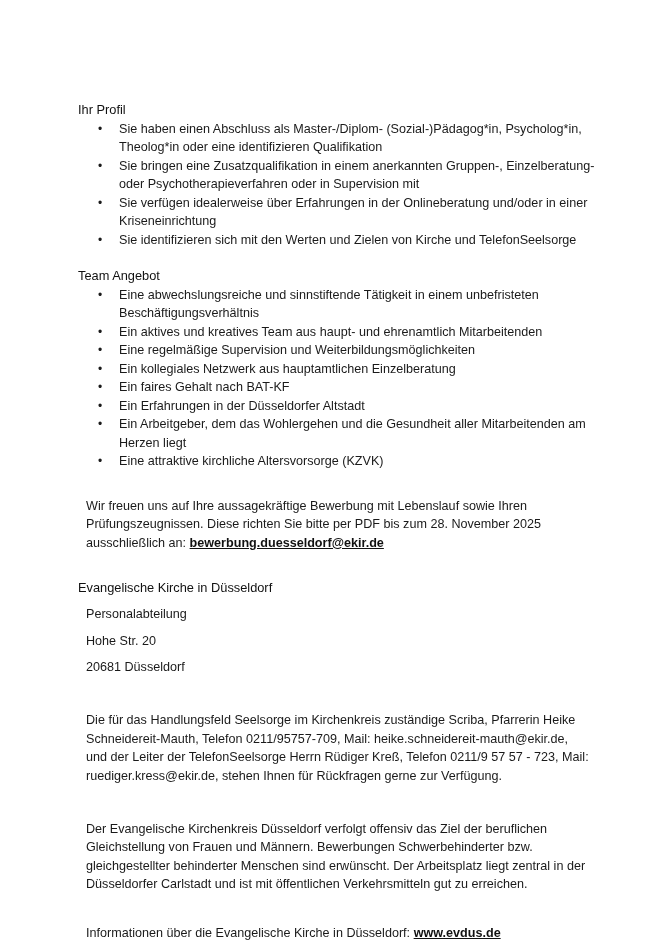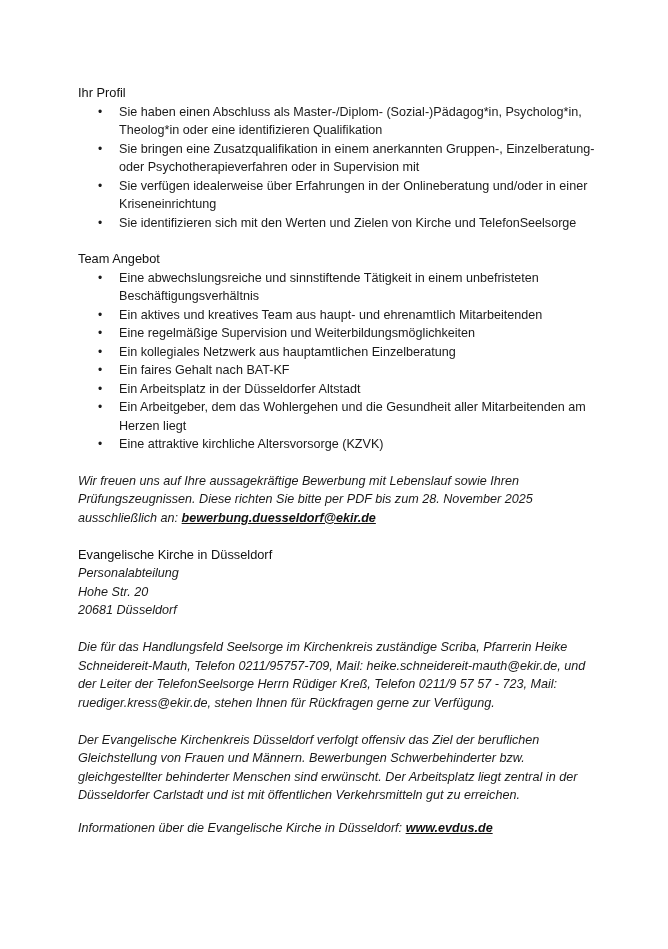--- a/index.html
+++ b/index.html
@@ -13,21 +13,21 @@
       position: relative;
       overflow: hidden;
       font-family: "Liberation Sans", "DejaVu Sans", sans-serif;
       color: #1a1a1a;
       font-size: 12.6px;
       line-height: 18.5px;
     }
     .page {
       position: absolute;
       left: 78px;
-      top: 84px;
+      top: 101px;
       width: 520px;
     }
     .heading {
       margin: 0;
       font-weight: normal;
       font-size: 12.8px;
       line-height: 18.5px;
       color: #111111;
     }
     ul.bullets {
@@ -46,23 +46,22 @@
       left: 20px;
       top: 0;
       font-size: 12px;
     }
     .section { margin: 0; }
     .gap-profil-angebot { height: 18px; }
     .gap-angebot-kontakt { height: 18px; }
     .gap-18 { height: 18.5px; }
     .gap-14 { height: 14px; }
     p.para {
-      margin: 0;
+      margin: 8px;
       line-height: 18.5px;
-      font-style: italic;
     }
     a.link {
       color: #111111;
       text-decoration: underline;
       font-weight: bold;
     }
   </style>
 </head>
 <body>
 
@@ -81,21 +80,21 @@
   <div class="gap-profil-angebot"></div>
 
   <div class="section">
     <h3 class="heading">Team Angebot</h3>
     <ul class="bullets">
       <li><span class="bullet">•</span><span>Eine abwechslungsreiche und sinnstiftende Tätigkeit in einem unbefristeten Beschäftigungsverhältnis</span></li>
       <li><span class="bullet">•</span><span>Ein aktives und kreatives Team aus haupt- und ehrenamtlich Mitarbeitenden</span></li>
       <li><span class="bullet">•</span><span>Eine regelmäßige Supervision und Weiterbildungsmöglichkeiten</span></li>
       <li><span class="bullet">•</span><span>Ein kollegiales Netzwerk aus hauptamtlichen Einzelberatung</span></li>
       <li><span class="bullet">•</span><span>Ein faires Gehalt nach BAT-KF</span></li>
-      <li><span class="bullet">•</span><span>Ein Arbeitsplatz in der Düsseldorfer Altstadt</span></li>
+      <li><span class="bullet">•</span><span>Ein Erfahrungen in der Düsseldorfer Altstadt</span></li>
       <li><span class="bullet">•</span><span>Ein Arbeitgeber, dem das Wohlergehen und die Gesundheit aller Mitarbeitenden am Herzen liegt</span></li>
       <li><span class="bullet">•</span><span>Eine attraktive kirchliche Altersvorsorge (KZVK)</span></li>
     </ul>
   </div>
 
   <div class="gap-angebot-kontakt"></div>
 
   <div class="section">
     <p class="para"><span>Wir freuen uns auf Ihre aussagekräftige Bewerbung mit Lebenslauf sowie Ihren Prüfungszeugnissen. Diese richten Sie bitte per PDF bis zum 28. November 2025 ausschließlich an: </span><a class="link">bewerbung.duesseldorf@ekir.de</a></p>
   </div>

